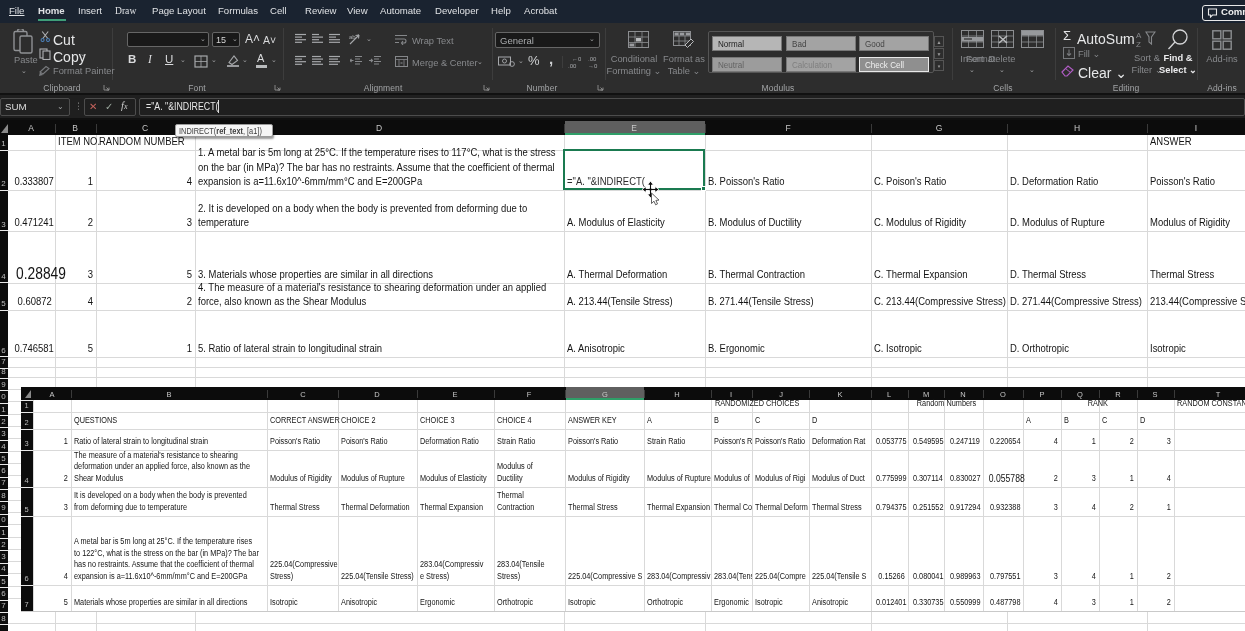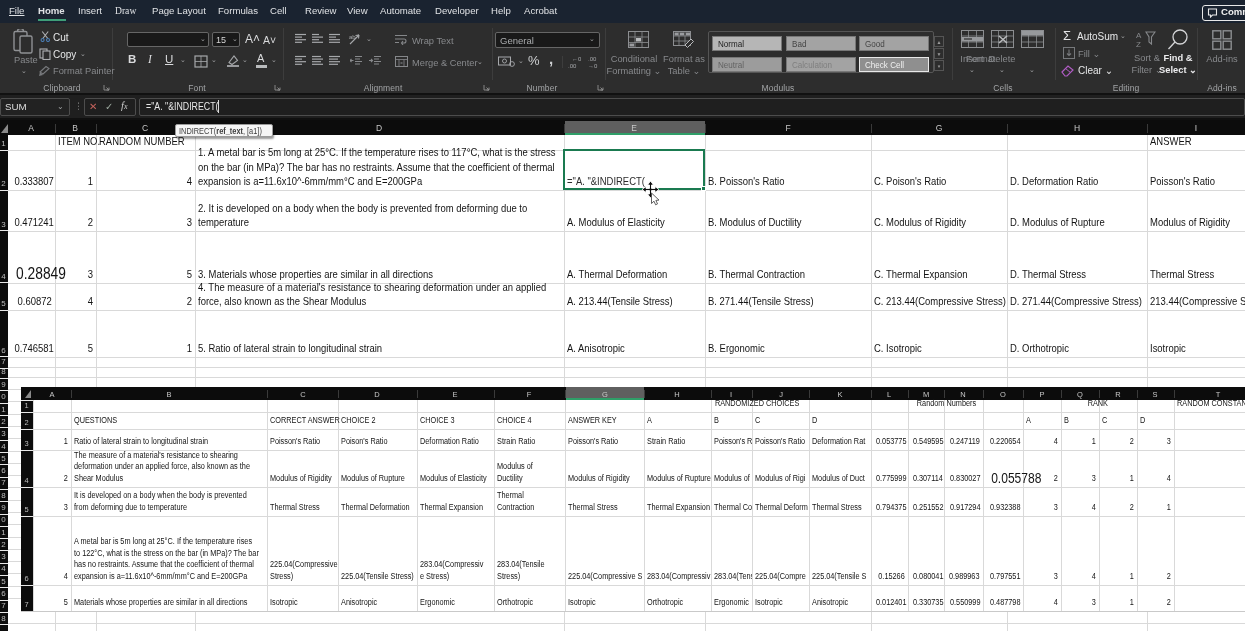--- a/index.html
+++ b/index.html
@@ -6,21 +6,21 @@
 .ab{position:absolute}
 .tx{position:absolute;white-space:nowrap;color:#141414}
 .sx{display:inline-block;transform:scaleX(0.86);transform-origin:0 50%}
 .sxr{display:inline-block;transform:scaleX(0.86);transform-origin:100% 50%}
 .sxc{display:inline-block;transform:scaleX(0.86);transform-origin:50% 50%}
 .vl{position:absolute;width:1px;background:#d9d9d9}
 .hl{position:absolute;height:1px;background:#d9d9d9}
 .hdl{position:absolute;background:#0c0c0c}
 .hlt{position:absolute;color:#c8c8c8;font-size:8.5px;text-align:center}
 .grp{position:absolute;color:#a2a4a6;font-size:8.5px;text-align:center;letter-spacing:.1px}
-.rlab{position:absolute;font-size:10px;color:#e6e7e8;white-space:nowrap}
+.rlab{position:absolute;font-size:14px;color:#e6e7e8;white-space:nowrap}
 .rlabg{position:absolute;font-size:9.3px;color:#87898c;white-space:nowrap}
 .sep{position:absolute;width:1px;background:#3d3d3d;top:28px;height:52px}
 .crt{position:absolute;color:#9fa1a3;font-size:7px}
 .combo{position:absolute;background:#191919;border:1px solid #666;border-radius:2px}
 .mit{position:absolute;top:5px;font-size:9.6px;color:#dfe1e4;white-space:nowrap}
 </style></head><body>
 <div class="ab" style="left:0;top:0;width:1245px;height:23px;background:#1a2330"></div>
 <div class="mit" style="left:9px;text-decoration:underline;">File</div>
 <div class="mit" style="left:38px;font-weight:bold;">Home</div>
 <div class="mit" style="left:78px;">Insert</div>
@@ -605,21 +605,21 @@
 <div class="tx" style="left:420px;top:473.2px;width:74px;overflow:hidden;font-size:8.5px;line-height:11.8px"><span class="sx">Modulus of Elasticity</span></div>
 <div class="tx" style="left:568px;top:473.2px;width:76px;overflow:hidden;font-size:8.5px;line-height:11.8px"><span class="sx">Modulus of Rigidity</span></div>
 <div class="tx" style="left:647px;top:473.2px;width:64px;overflow:hidden;font-size:8.5px;line-height:11.8px"><span class="sx">Modulus of Rupture</span></div>
 <div class="tx" style="left:714px;top:473.2px;width:38px;overflow:hidden;font-size:8.5px;line-height:11.8px"><span class="sx">Modulus of Ela</span></div>
 <div class="tx" style="left:755px;top:473.2px;width:54px;overflow:hidden;font-size:8.5px;line-height:11.8px"><span class="sx">Modulus of Rigi</span></div>
 <div class="tx" style="left:812px;top:473.2px;width:59px;overflow:hidden;font-size:8.5px;line-height:11.8px"><span class="sx">Modulus of Duct</span></div>
 <div class="tx" style="left:497px;top:461.4px;width:68px;overflow:hidden;font-size:8.5px;line-height:11.8px"><span class="sx">Modulus of<br>Ductility</span></div>
 <div class="tx" style="left:871px;top:473.2px;width:34px;text-align:center;font-size:8.5px;line-height:11.8px"><span class="sxr">0.775999</span></div>
 <div class="tx" style="left:908px;top:473.2px;width:33px;text-align:right;font-size:8.5px;line-height:11.8px"><span class="sxr">0.307114</span></div>
 <div class="tx" style="left:944px;top:473.2px;width:36px;text-align:right;font-size:8.5px;line-height:11.8px"><span class="sxr">0.830027</span></div>
-<div class="tx" style="left:983px;top:473.2px;width:37px;text-align:left;font-size:14px;line-height:11.8px"><span class="sxr">0.055788</span></div>
+<div class="tx" style="left:983px;top:473.2px;width:37px;text-align:left;font-size:10px;line-height:11.8px"><span class="sxr">0.055788</span></div>
 <div class="tx" style="left:1023px;top:473.2px;width:35px;text-align:right;font-size:8.5px;line-height:11.8px"><span class="sxr">2</span></div>
 <div class="tx" style="left:1061px;top:473.2px;width:35px;text-align:right;font-size:8.5px;line-height:11.8px"><span class="sxr">3</span></div>
 <div class="tx" style="left:1099px;top:473.2px;width:35px;text-align:right;font-size:8.5px;line-height:11.8px"><span class="sxr">1</span></div>
 <div class="tx" style="left:1137px;top:473.2px;width:34px;text-align:right;font-size:8.5px;line-height:11.8px"><span class="sxr">4</span></div>
 <div class="tx" style="left:33px;top:502.2px;width:35px;text-align:right;font-size:8.5px;line-height:11.8px"><span class="sxr">3</span></div>
 <div class="tx" style="left:74px;top:490.4px;width:193px;overflow:hidden;font-size:8.5px;line-height:11.8px"><span class="sx">It is developed on a body when the body is prevented<br>from deforming due to temperature</span></div>
 <div class="tx" style="left:270px;top:502.2px;width:68px;overflow:hidden;font-size:8.5px;line-height:11.8px"><span class="sx">Thermal Stress</span></div>
 <div class="tx" style="left:341px;top:502.2px;width:76px;overflow:hidden;font-size:8.5px;line-height:11.8px"><span class="sx">Thermal Deformation</span></div>
 <div class="tx" style="left:420px;top:502.2px;width:74px;overflow:hidden;font-size:8.5px;line-height:11.8px"><span class="sx">Thermal Expansion</span></div>
 <div class="tx" style="left:568px;top:502.2px;width:76px;overflow:hidden;font-size:8.5px;line-height:11.8px"><span class="sx">Thermal Stress</span></div>
@@ -642,21 +642,21 @@
 <div class="tx" style="left:341px;top:571.2px;width:76px;overflow:hidden;font-size:8.5px;line-height:11.8px"><span class="sx">225.04(Tensile Stress)</span></div>
 <div class="tx" style="left:420px;top:559.4px;width:74px;overflow:hidden;font-size:8.5px;line-height:11.8px"><span class="sx">283.04(Compressiv<br>e Stress)</span></div>
 <div class="tx" style="left:497px;top:559.4px;width:68px;overflow:hidden;font-size:8.5px;line-height:11.8px"><span class="sx">283.04(Tensile<br>Stress)</span></div>
 <div class="tx" style="left:568px;top:571.2px;width:76px;overflow:hidden;font-size:8.5px;line-height:11.8px"><span class="sx">225.04(Compressive S</span></div>
 <div class="tx" style="left:647px;top:571.2px;width:64px;overflow:hidden;font-size:8.5px;line-height:11.8px"><span class="sx">283.04(Compressiv</span></div>
 <div class="tx" style="left:714px;top:571.2px;width:38px;overflow:hidden;font-size:8.5px;line-height:11.8px"><span class="sx">283.04(Tensil</span></div>
 <div class="tx" style="left:755px;top:571.2px;width:54px;overflow:hidden;font-size:8.5px;line-height:11.8px"><span class="sx">225.04(Compre</span></div>
 <div class="tx" style="left:812px;top:571.2px;width:59px;overflow:hidden;font-size:8.5px;line-height:11.8px"><span class="sx">225.04(Tensile S</span></div>
 <div class="tx" style="left:871px;top:571.2px;width:34px;text-align:right;font-size:8.5px;line-height:11.8px"><span class="sxr">0.15266</span></div>
 <div class="tx" style="left:908px;top:571.2px;width:33px;text-align:right;font-size:8.5px;line-height:11.8px"><span class="sxr">0.080041</span></div>
-<div class="tx" style="left:944px;top:571.2px;width:28px;text-align:right;font-size:8.5px;line-height:11.8px"><span class="sxr">0.989963</span></div>
+<div class="tx" style="left:944px;top:571.2px;width:36px;text-align:right;font-size:8.5px;line-height:11.8px"><span class="sxr">0.989963</span></div>
 <div class="tx" style="left:983px;top:571.2px;width:37px;text-align:right;font-size:8.5px;line-height:11.8px"><span class="sxr">0.797551</span></div>
 <div class="tx" style="left:1023px;top:571.2px;width:35px;text-align:right;font-size:8.5px;line-height:11.8px"><span class="sxr">3</span></div>
 <div class="tx" style="left:1061px;top:571.2px;width:35px;text-align:right;font-size:8.5px;line-height:11.8px"><span class="sxr">4</span></div>
 <div class="tx" style="left:1099px;top:571.2px;width:35px;text-align:right;font-size:8.5px;line-height:11.8px"><span class="sxr">1</span></div>
 <div class="tx" style="left:1137px;top:571.2px;width:34px;text-align:right;font-size:8.5px;line-height:11.8px"><span class="sxr">2</span></div>
 <div class="tx" style="left:33px;top:597.2px;width:35px;text-align:right;font-size:8.5px;line-height:11.8px"><span class="sxr">5</span></div>
 <div class="tx" style="left:74px;top:597.2px;width:193px;overflow:hidden;font-size:8.5px;line-height:11.8px"><span class="sx">Materials whose properties are similar in all directions</span></div>
 <div class="tx" style="left:270px;top:597.2px;width:68px;overflow:hidden;font-size:8.5px;line-height:11.8px"><span class="sx">Isotropic</span></div>
 <div class="tx" style="left:341px;top:597.2px;width:76px;overflow:hidden;font-size:8.5px;line-height:11.8px"><span class="sx">Anisotropic</span></div>
 <div class="tx" style="left:420px;top:597.2px;width:74px;overflow:hidden;font-size:8.5px;line-height:11.8px"><span class="sx">Ergonomic</span></div>

